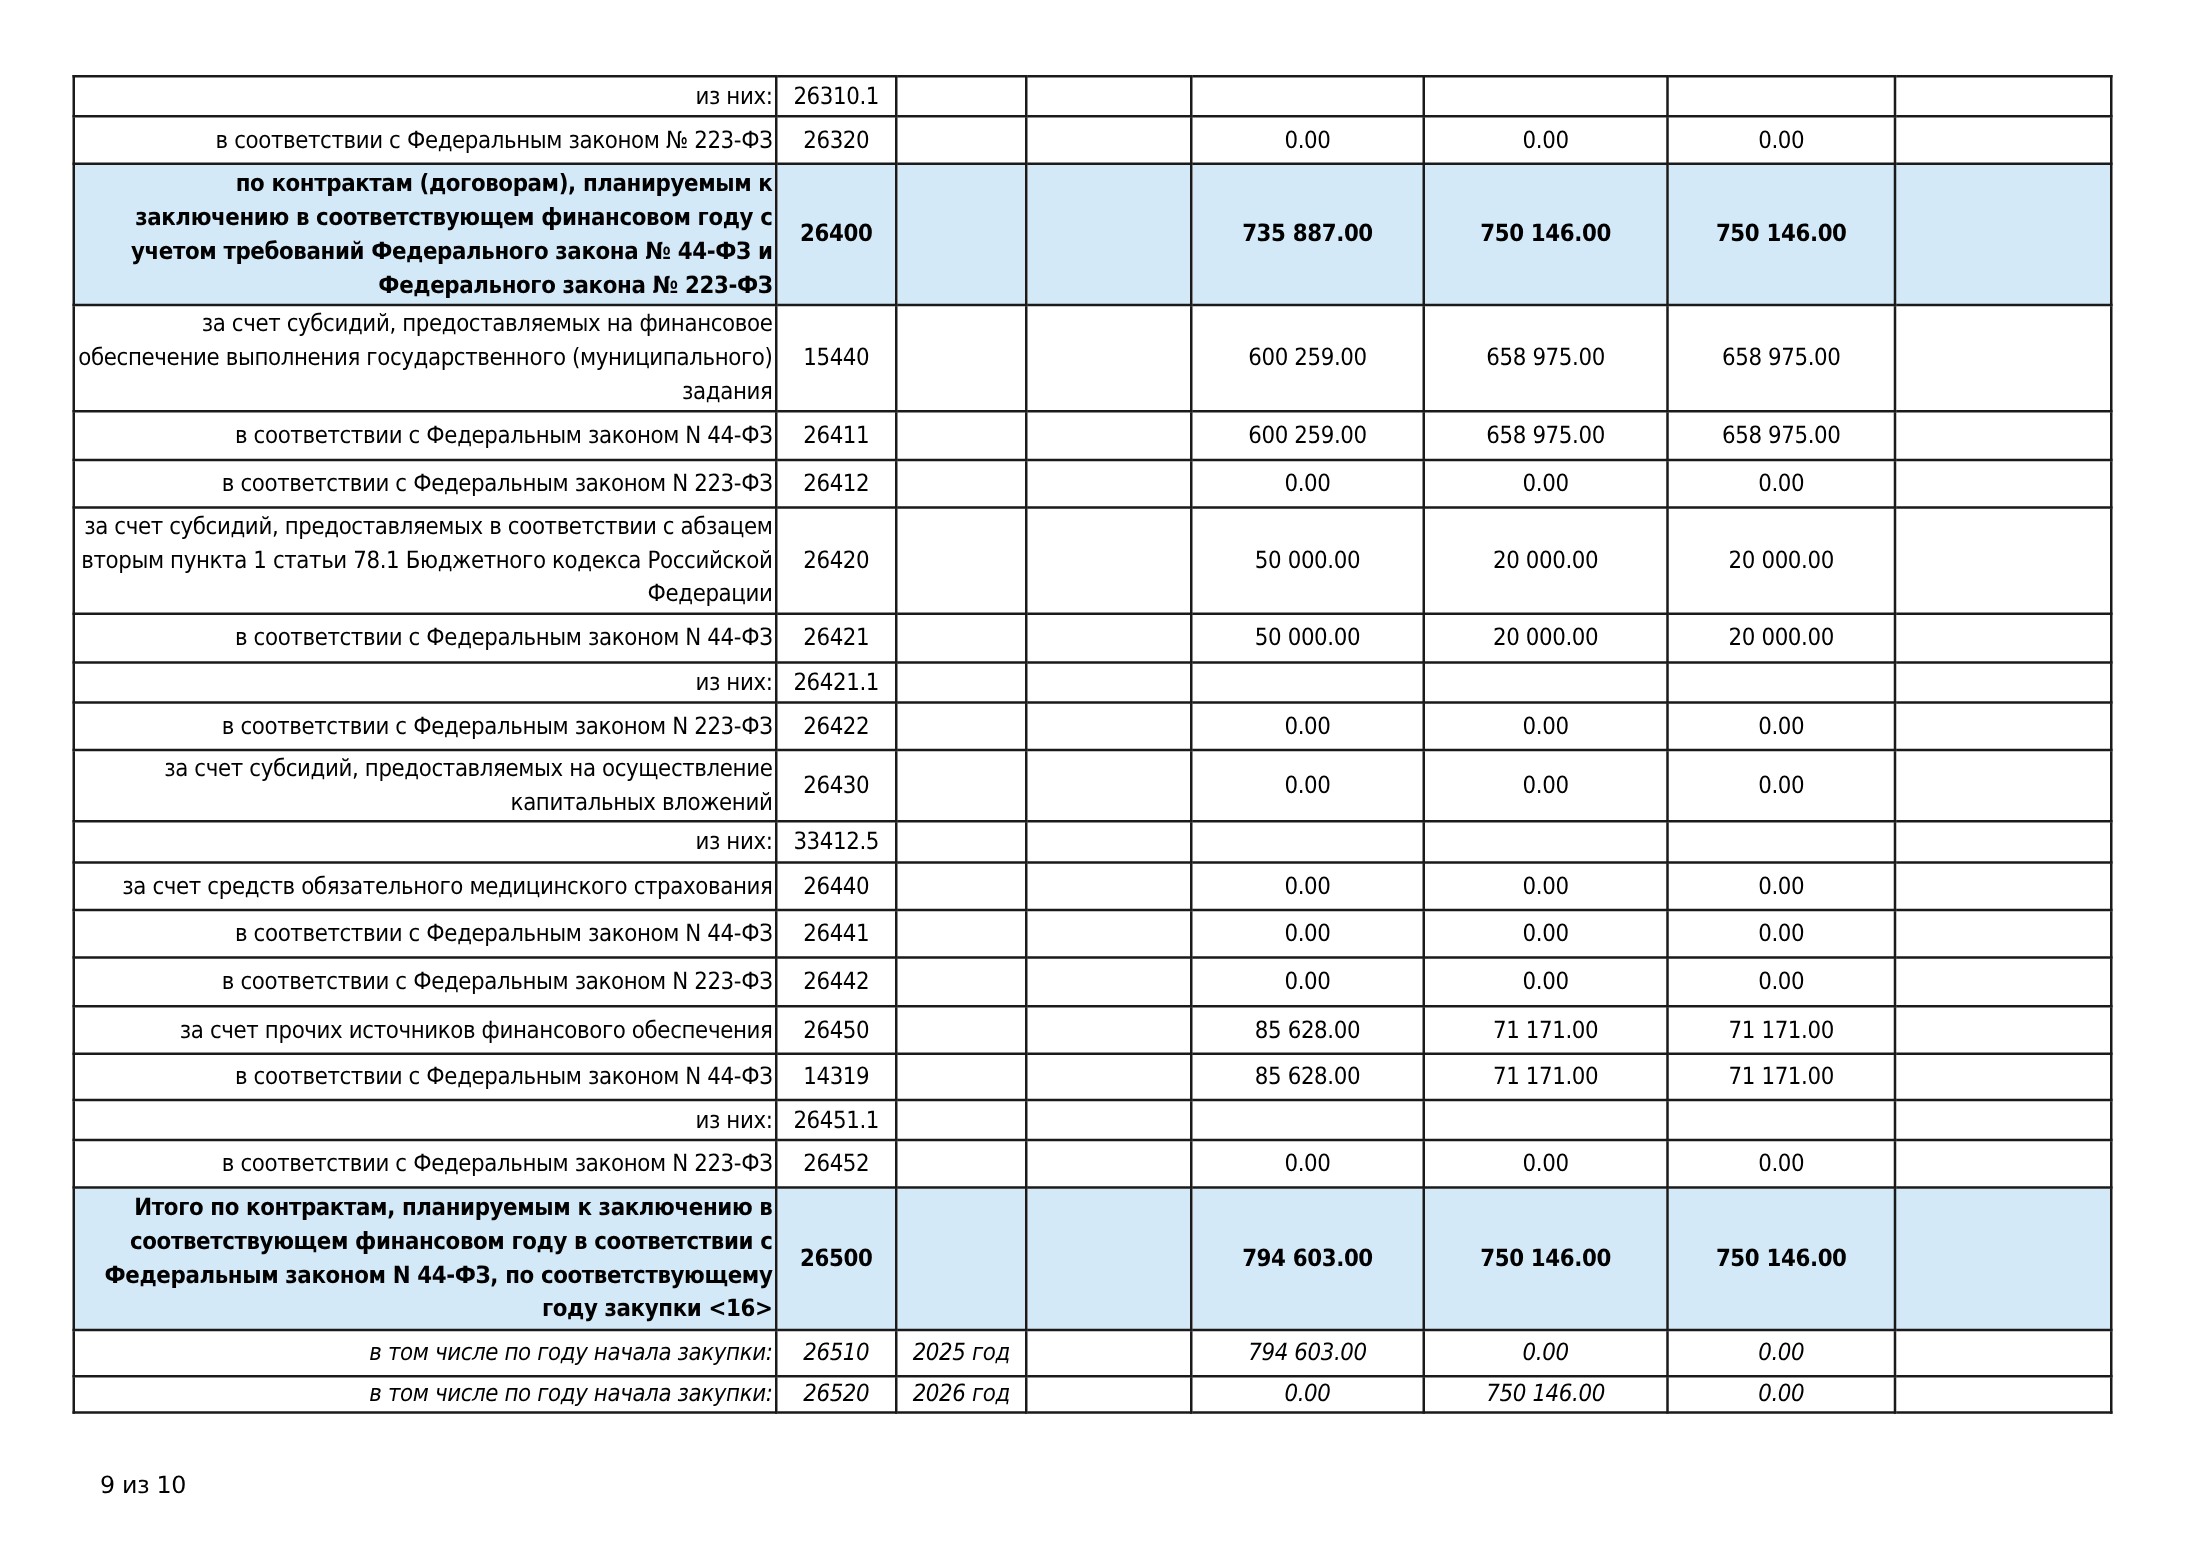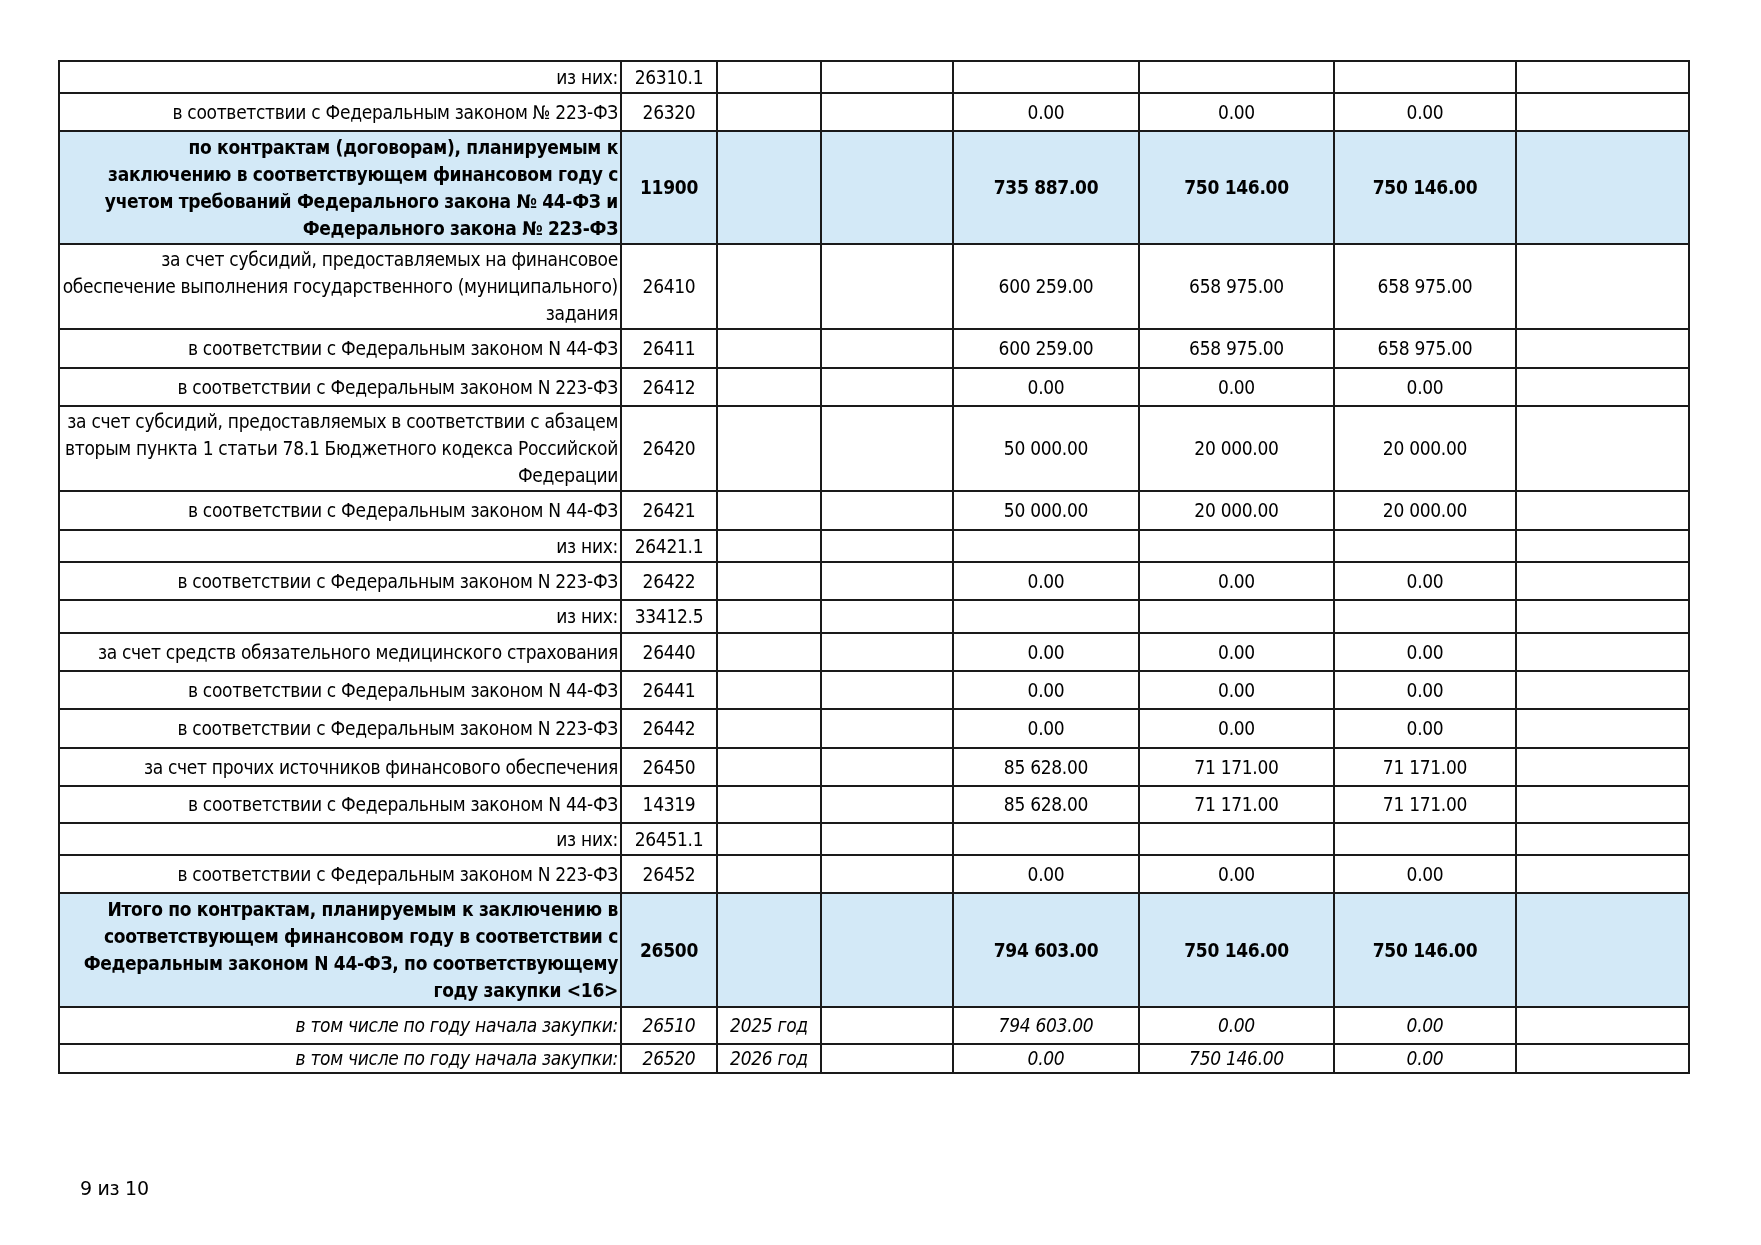--- a/index.html
+++ b/index.html
@@ -45,31 +45,31 @@
     <td class="code" style="height: 36px;">26320</td>
     <td class="year" style="height: 36px;"></td>
     <td class="num" style="height: 36px;"></td>
     <td class="num" style="height: 36px;">0.00</td>
     <td class="num" style="height: 36px;">0.00</td>
     <td class="num" style="height: 36px;">0.00</td>
     <td class="num" style="height: 36px;"></td>
   </tr>
       <tr class="hl" style="height: 113px;">
     <td class="desc" style="height: 111px;">по контрактам (договорам), планируемым к заключению в соответствующем финансовом году с учетом требований Федерального закона № 44-ФЗ и Федерального закона № 223-ФЗ</td>
-    <td class="code" style="height: 111px;">11900</td>
+    <td class="code" style="height: 111px;">26400</td>
     <td class="year" style="height: 111px;"></td>
     <td class="num" style="height: 111px;"></td>
     <td class="num" style="height: 111px;">735 887.00</td>
     <td class="num" style="height: 111px;">750 146.00</td>
     <td class="num" style="height: 111px;">750 146.00</td>
     <td class="num" style="height: 111px;"></td>
   </tr>
       <tr style="height: 85px;">
     <td class="desc" style="height: 83px;">за счет субсидий, предоставляемых на финансовое обеспечение выполнения государственного (муниципального) задания</td>
-    <td class="code" style="height: 83px;">26410</td>
+    <td class="code" style="height: 83px;">15440</td>
     <td class="year" style="height: 83px;"></td>
     <td class="num" style="height: 83px;"></td>
     <td class="num" style="height: 83px;">600 259.00</td>
     <td class="num" style="height: 83px;">658 975.00</td>
     <td class="num" style="height: 83px;">658 975.00</td>
     <td class="num" style="height: 83px;"></td>
   </tr>
       <tr style="height: 39px;">
     <td class="desc" style="height: 37px;">в соответствии с Федеральным законом N 44-ФЗ</td>
     <td class="code" style="height: 37px;">26411</td>
@@ -122,20 +122,30 @@
   </tr>
       <tr style="height: 38px;">
     <td class="desc" style="height: 36px;">в соответствии с Федеральным законом N 223-ФЗ</td>
     <td class="code" style="height: 36px;">26422</td>
     <td class="year" style="height: 36px;"></td>
     <td class="num" style="height: 36px;"></td>
     <td class="num" style="height: 36px;">0.00</td>
     <td class="num" style="height: 36px;">0.00</td>
     <td class="num" style="height: 36px;">0.00</td>
     <td class="num" style="height: 36px;"></td>
+  </tr>
+      <tr style="height: 57px;">
+    <td class="desc" style="height: 55px;">за счет субсидий, предоставляемых на осуществление капитальных вложений</td>
+    <td class="code" style="height: 55px;">26430</td>
+    <td class="year" style="height: 55px;"></td>
+    <td class="num" style="height: 55px;"></td>
+    <td class="num" style="height: 55px;">0.00</td>
+    <td class="num" style="height: 55px;">0.00</td>
+    <td class="num" style="height: 55px;">0.00</td>
+    <td class="num" style="height: 55px;"></td>
   </tr>
       <tr style="height: 33px;">
     <td class="desc" style="height: 31px;">из них:</td>
     <td class="code" style="height: 31px;">33412.5</td>
     <td class="year" style="height: 31px;"></td>
     <td class="num" style="height: 31px;"></td>
     <td class="num" style="height: 31px;"></td>
     <td class="num" style="height: 31px;"></td>
     <td class="num" style="height: 31px;"></td>
     <td class="num" style="height: 31px;"></td>

